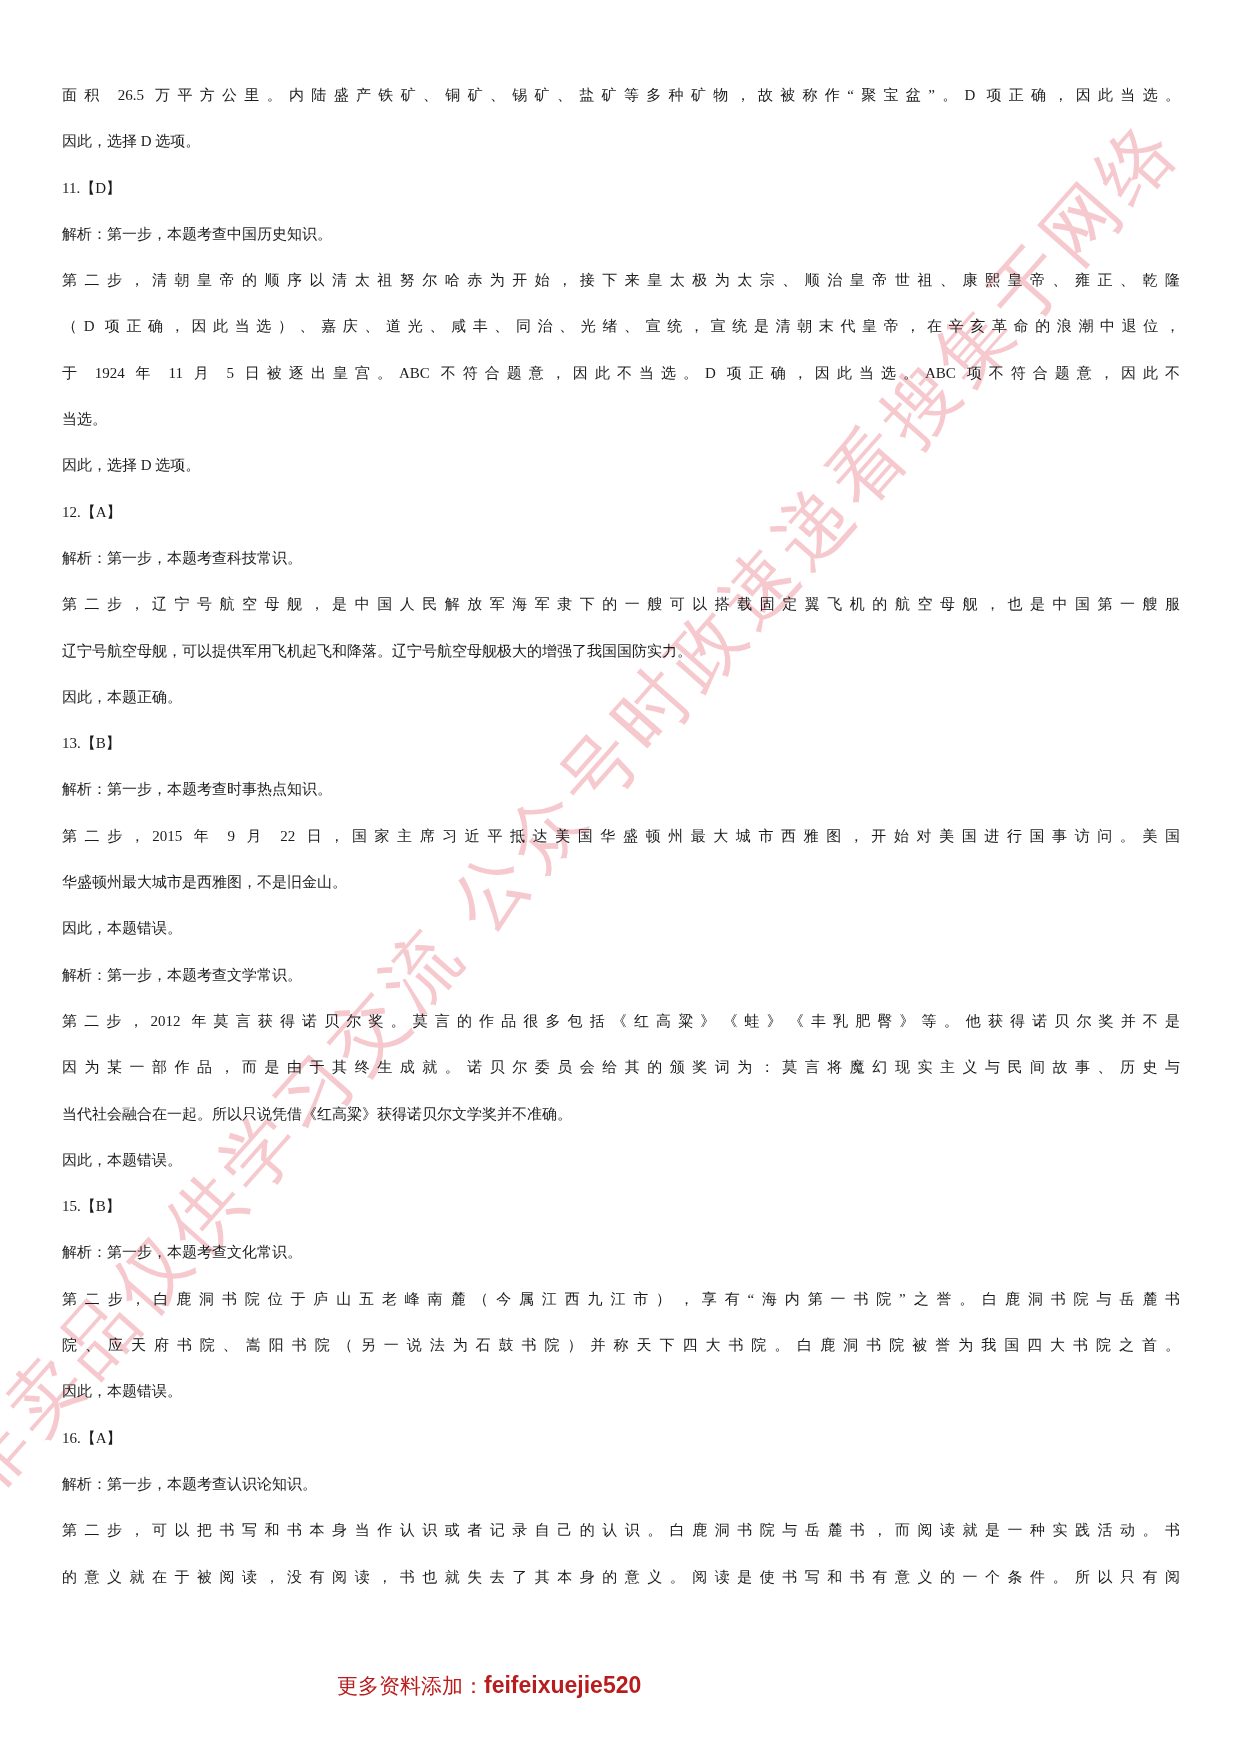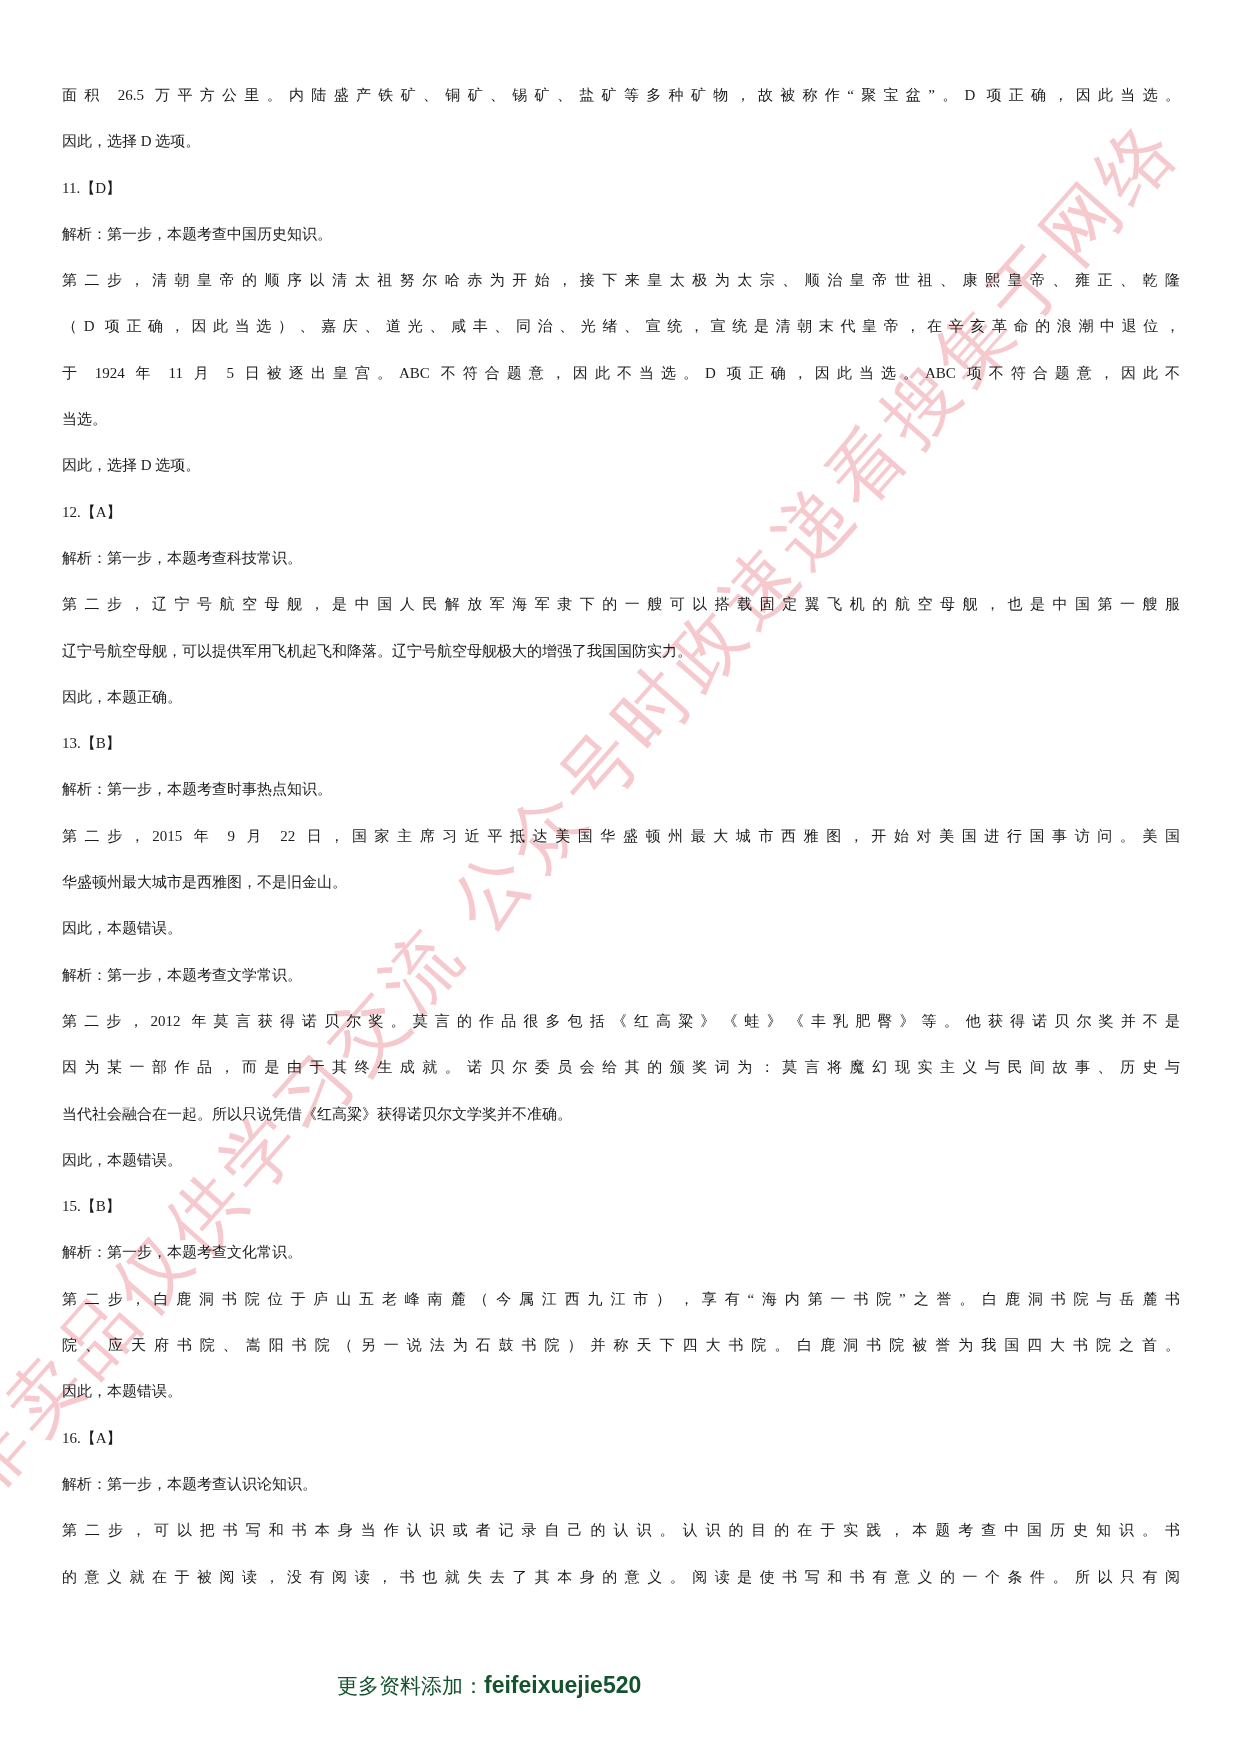--- a/index.html
+++ b/index.html
@@ -43,21 +43,21 @@
     white-space:normal;
     text-align:justify;
     text-align-last:justify;
     overflow:hidden;
   }
   .footer{
     position:absolute;
     left:337px;top:1672px;
     z-index:2;
     font-size:21px;
-    color:#14532d;
+    color:#b91c1c;
   }
   .footer .account{
     font-family:"Liberation Sans","DejaVu Sans",sans-serif;
     font-weight:bold;
     font-size:23px;
   }
 </style>
 </head>
 <body>
 
@@ -90,21 +90,21 @@
       <div class="line justify">因为某一部作品，而是由于其终生成就。诺贝尔委员会给其的颁奖词为：莫言将魔幻现实主义与民间故事、历史与</div>
       <div class="line">当代社会融合在一起。所以只说凭借《红高粱》获得诺贝尔文学奖并不准确。</div>
       <div class="line">因此，本题错误。</div>
       <div class="line">15.【B】</div>
       <div class="line">解析：第一步，本题考查文化常识。</div>
       <div class="line justify">第二步，白鹿洞书院位于庐山五老峰南麓（今属江西九江市），享有“海内第一书院”之誉。白鹿洞书院与岳麓书</div>
       <div class="line justify">院、应天府书院、嵩阳书院（另一说法为石鼓书院）并称天下四大书院。白鹿洞书院被誉为我国四大书院之首。</div>
       <div class="line">因此，本题错误。</div>
       <div class="line">16.【A】</div>
       <div class="line">解析：第一步，本题考查认识论知识。</div>
-      <div class="line justify">第二步，可以把书写和书本身当作认识或者记录自己的认识。认识的目的在于实践，本题考查中国历史知识。书</div>
+      <div class="line justify">第二步，可以把书写和书本身当作认识或者记录自己的认识。白鹿洞书院与岳麓书，而阅读就是一种实践活动。书</div>
       <div class="line justify">的意义就在于被阅读，没有阅读，书也就失去了其本身的意义。阅读是使书写和书有意义的一个条件。所以只有阅</div>
     </div>
 
   <div class="footer">
     <span>更多资料添加：</span><span class="account">feifeixuejie520</span>
   </div>
 
 </div>
 
 </body></html>

